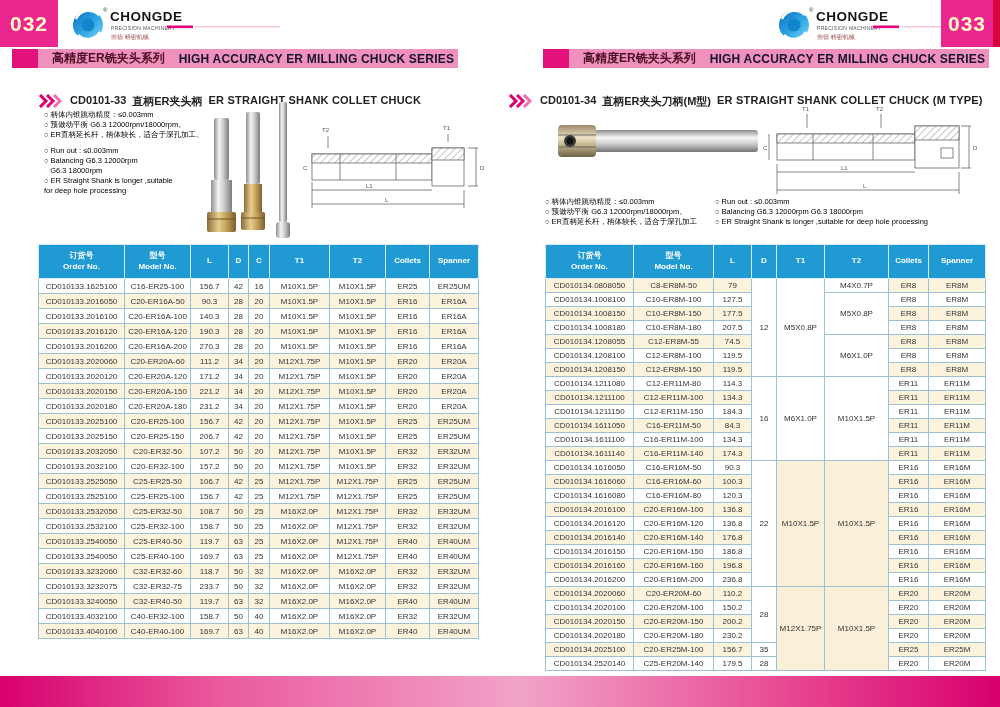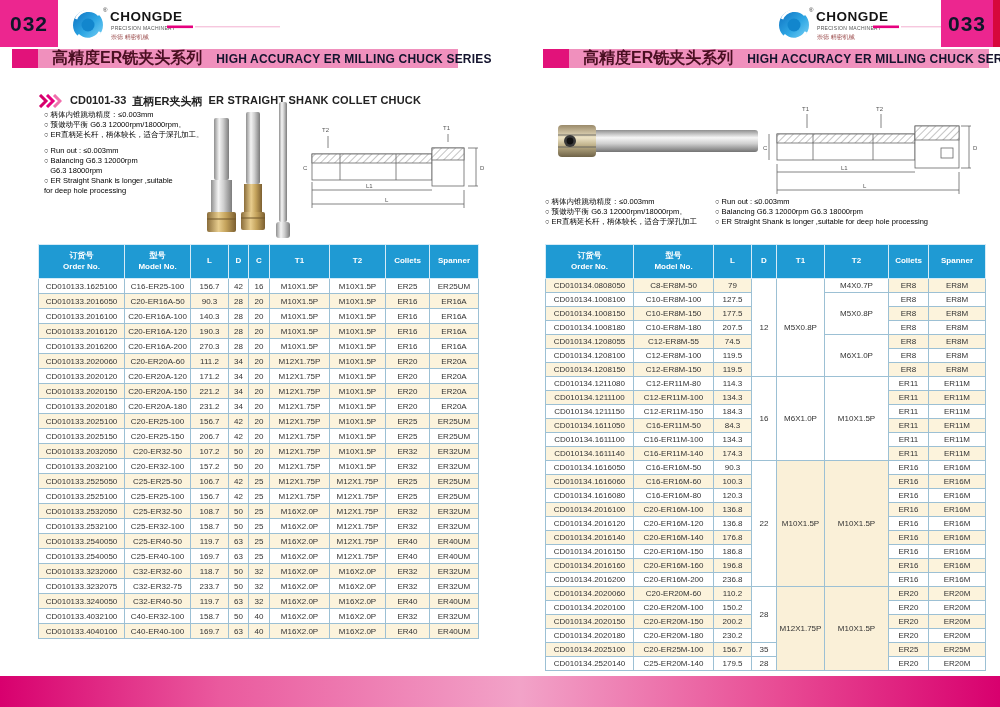--- a/index.html
+++ b/index.html
@@ -4,36 +4,36 @@
 <style>
   :root{
     --accent-pink:#e6007e; --page-tab-pink:#ec268f; --banner-pink:#f090bd;
     --banner-dark:#e2127a; --header-blue:#1f9ad3; --row-beige:#fcf3dc;
     --border-blue:#9cc0d4; --footer-start:#d8006e; --footer-mid:#f2a3c8; --edge-red:#d6083b;
   }
   *{box-sizing:border-box;margin:0;padding:0}
   body{font-family:"Liberation Sans","DejaVu Sans",sans-serif;background:#fff}
   .spread{position:relative;width:1000px;height:707px;background:#fff;overflow:hidden}
 
-  .pagenum{position:absolute;top:0;height:47px;background:var(--page-tab-pink);color:#0f172a;
+  .pagenum{position:absolute;top:0;height:47px;background:var(--page-tab-pink);color:#fef9c3;
     font-size:21px;font-weight:bold;display:flex;align-items:center;justify-content:center;letter-spacing:1px}
   #tab-left{left:0;width:58px}
   #tab-right{left:941px;width:52px}
   #edge-strip{position:absolute;left:993px;top:0;width:7px;height:47px;background:var(--edge-red)}
 
   .logo{position:absolute;top:4px;width:215px;height:42px}
   #logo-left{left:70px}
   #logo-right{left:776px}
 
   .banner{position:absolute;top:49px;width:446px;height:19px;
     background:linear-gradient(90deg,var(--banner-dark) 0 26px,var(--banner-pink) 26px);
     display:flex;align-items:center;padding-left:40px;white-space:nowrap}
   #banner-left{left:12px}
   #banner-right{left:543px}
-  .banner .zh{font-size:16px;font-weight:bold;color:#4a0f22;margin-right:14px}
+  .banner .zh{font-size:12px;font-weight:bold;color:#4a0f22;margin-right:14px}
   .banner .en{font-size:12px;font-weight:bold;color:#14142e;letter-spacing:.2px}
 
   .sec-title{position:absolute;top:94px;display:flex;align-items:flex-start;white-space:nowrap}
   #title-left{left:38px}
   #title-right{left:508px}
   .sec-title .chev{margin-right:8px;flex:none;display:block}
   .sec-title .code,.sec-title .zh{font-size:11px;font-weight:bold;color:#222;margin-right:6px}
   .sec-title .en{font-size:11px;font-weight:bold;color:#222;letter-spacing:.2px}
 
   .notes{position:absolute;color:#000000}
@@ -510,20 +510,30 @@
   </svg>
 
   <div class="pagenum" id="tab-right">033</div>
   <div id="edge-strip"></div>
 
   <div class="banner" id="banner-right">
     <span class="zh">高精度ER铣夹头系列</span>
     <span class="en">HIGH ACCURACY ER MILLING CHUCK SERIES</span>
   </div>
 
+  <div class="sec-title" id="title-right">
+    <svg class="chev" width="24" height="14" viewBox="0 0 24 14">
+      <path d="M2,1 L8,7 L2,13" fill="none" stroke="#d4006a" stroke-width="3"></path>
+      <path d="M9,1 L15,7 L9,13" fill="none" stroke="#e6007e" stroke-width="3"></path>
+      <path d="M16,1 L22,7 L16,13" fill="none" stroke="#f06eac" stroke-width="3"></path>
+    </svg>
+    <span class="code">CD0101-34</span>
+    <span class="zh">直柄ER夹头刀柄(M型)</span>
+    <span class="en">ER STRAIGHT SHANK COLLET CHUCK (M TYPE)</span>
+  </div>
 
   <svg class="art" id="photo-right" width="215" height="65" viewBox="0 0 215 65">
     <rect x="42" y="20" width="166" height="22" rx="3" fill="url(#metalH)"></rect>
     <rect x="8" y="15" width="38" height="32" rx="4" fill="url(#brassH)"></rect>
     <rect x="8" y="24" width="38" height="2" fill="#555" opacity="0.4"></rect>
     <rect x="8" y="36" width="38" height="2" fill="#555" opacity="0.4"></rect>
     <circle cx="20" cy="31" r="6" fill="#3a3a3a"></circle>
       <circle cx="20" cy="31" r="3.4" fill="#111"></circle>
   </svg>
 

